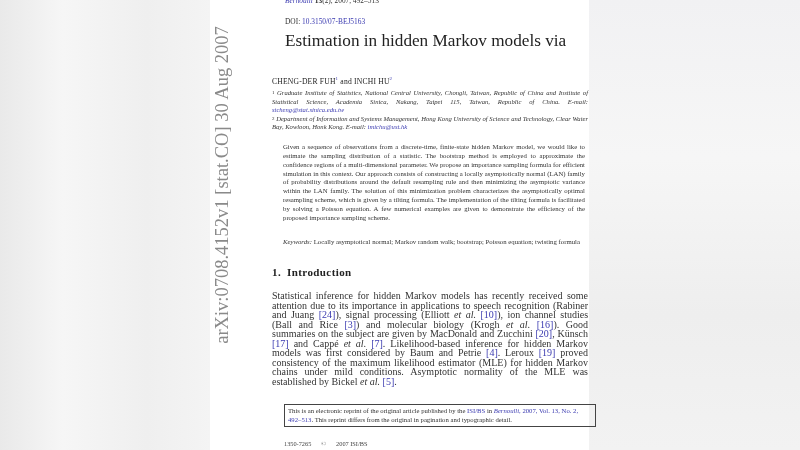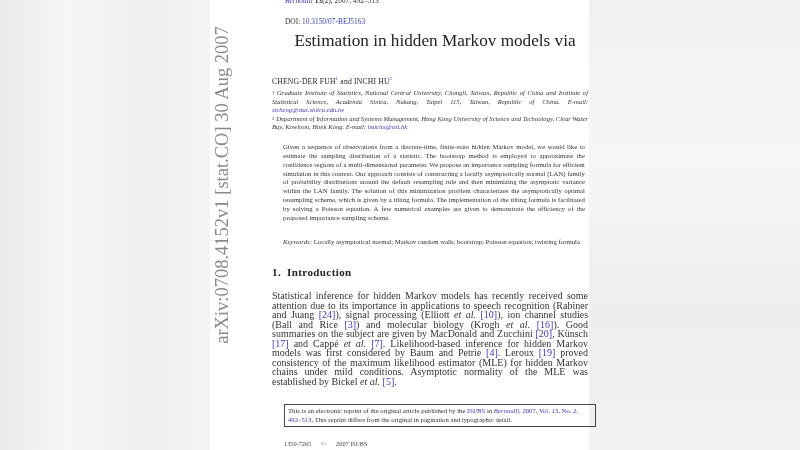--- a/index.html
+++ b/index.html
@@ -19,21 +19,21 @@
     transform:translate(-50%,-50%) rotate(-90deg);
     font-size:18.5px; color:#8a8a8a; font-family:"Liberation Serif",serif;
   }
 
   .journal { position:absolute; left:75px; top:-4px; font-size:7.4px; color:#333; line-height:10px; }
   .journal .jname { color:#3a3ab0; font-style:italic; }
   .journal b { font-weight:bold; }
   .doi { position:absolute; left:75px; top:8px; font-size:7.4px; color:#333;margin-top:9px; }
   .doi a { color:#3a3ab0; text-decoration:none; }
 
-  .title { position:absolute; left:75px; top:30px; width:300px; font-size:17.2px; line-height:22px; color:#222;text-align:center; }
+  .title { position:absolute; left:75px; top:30px; width:300px; font-size:17.2px; line-height:22px; color:#222; }
 
   .authors { position:absolute; left:62px; top:76px; font-size:7.6px; color:#222; letter-spacing:0.2px; }
   .authors sup { color:#3a3ab0; font-size:5px; }
   .affil { position:absolute; left:62px; top:89px; width:316px; font-size:6.6px; line-height:8.6px; font-style:italic; color:#333; text-align:justify; }
   .affil a { color:#3a3ab0; }
   .affil .num { font-style:normal; font-size:5px; vertical-align:top; }
 
   .abstract { position:absolute; left:73px; top:143px; width:302px; font-size:6.75px; line-height:8.85px; color:#333; text-align:justify; }
   .keywords { position:absolute; left:73px; top:238px; width:302px; font-size:6.75px; line-height:8.85px; color:#333; }
   .keywords i { font-style:italic; }

